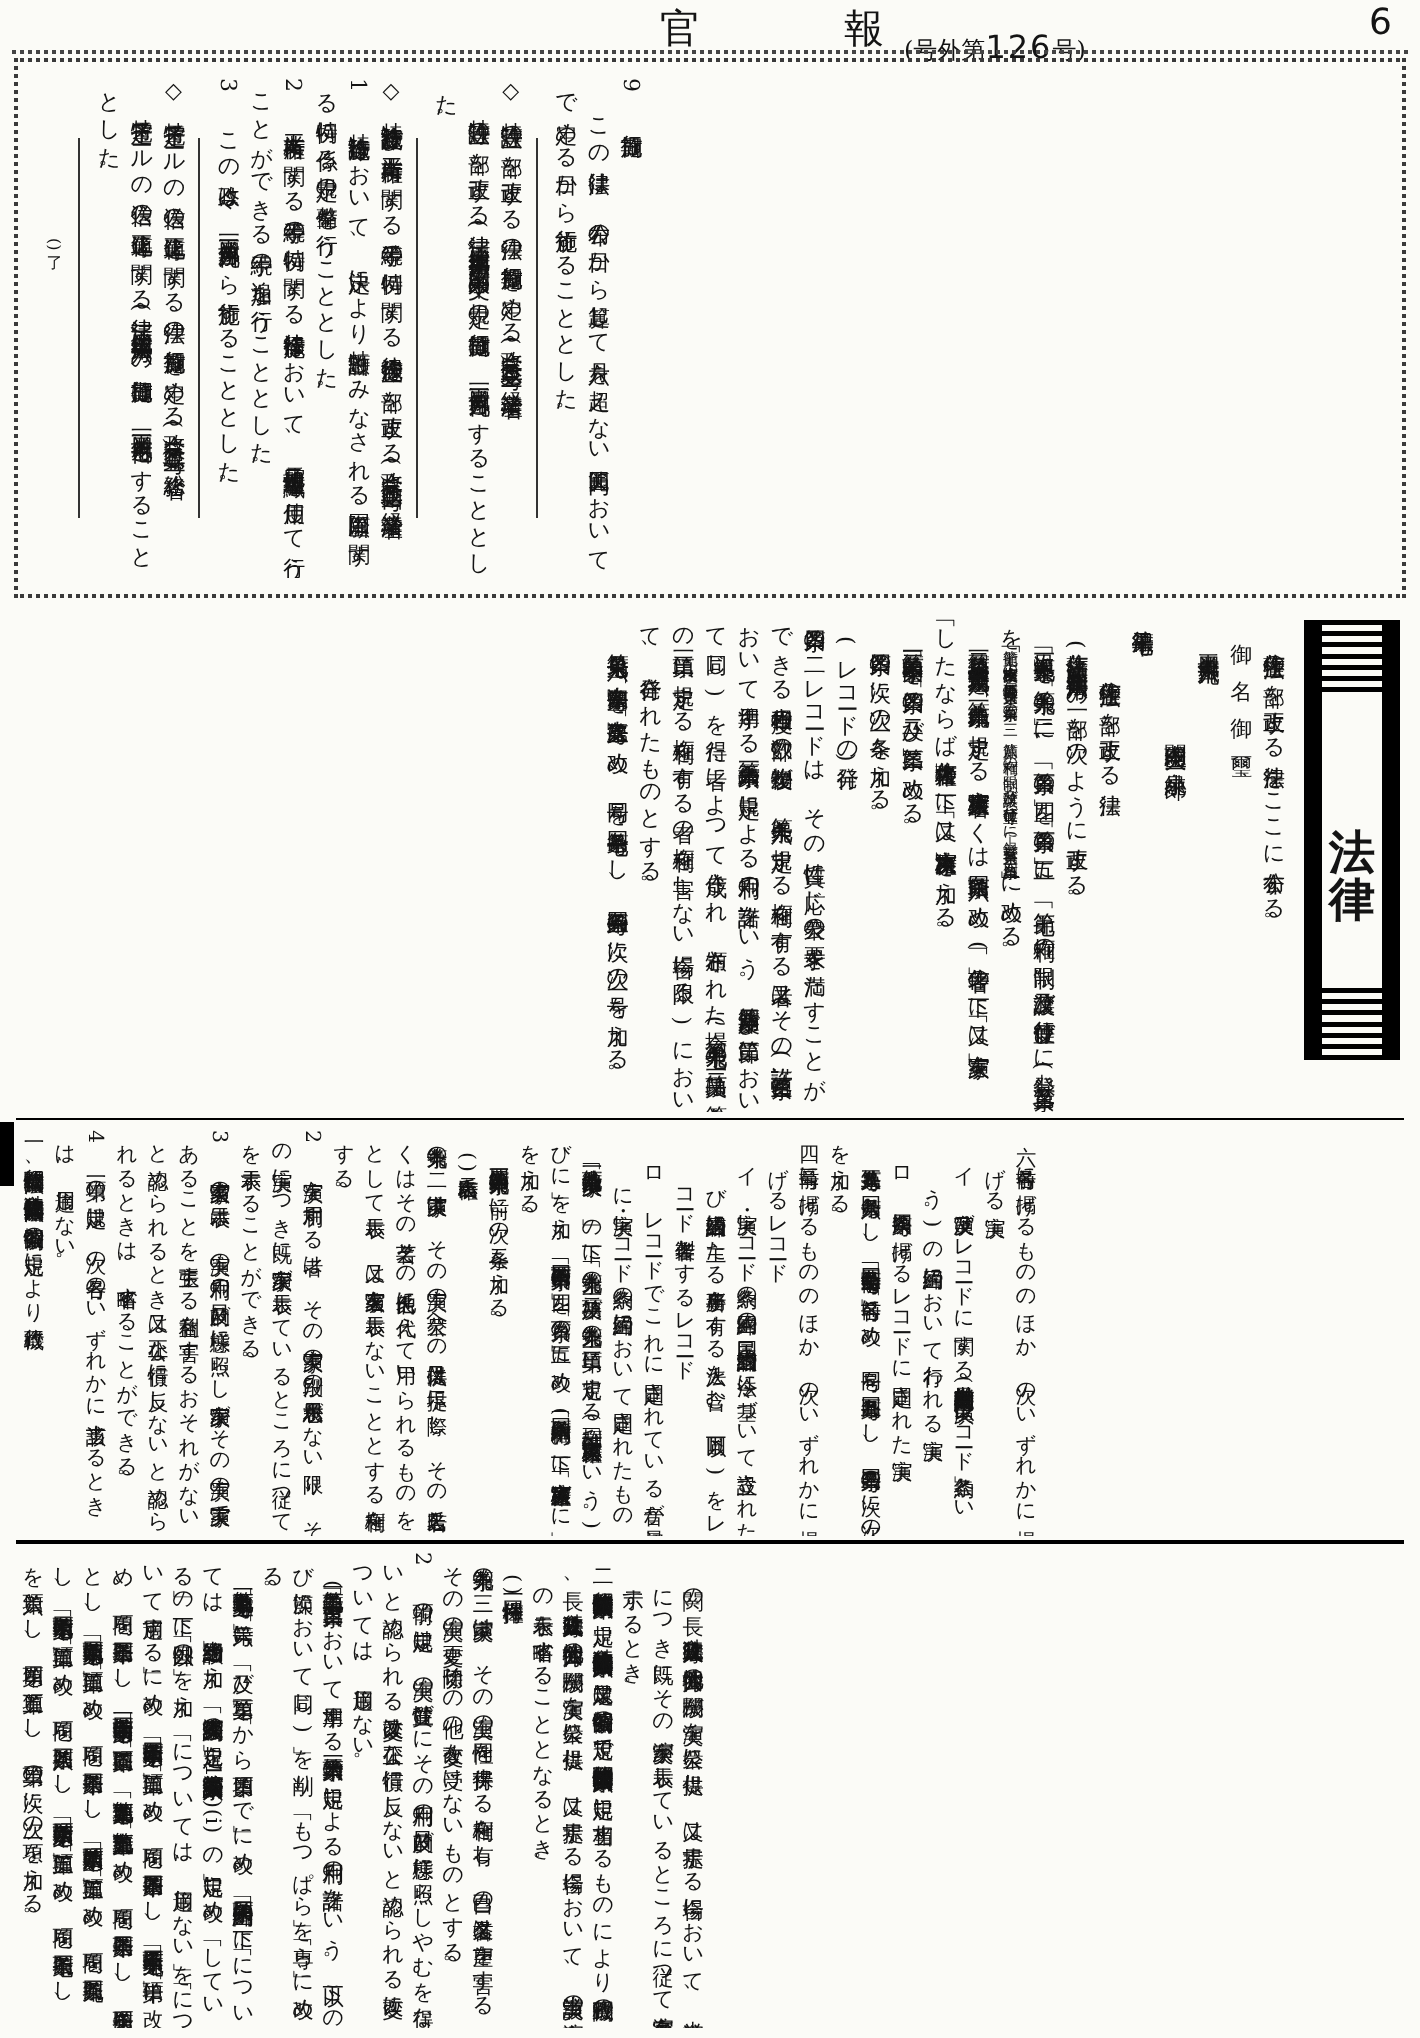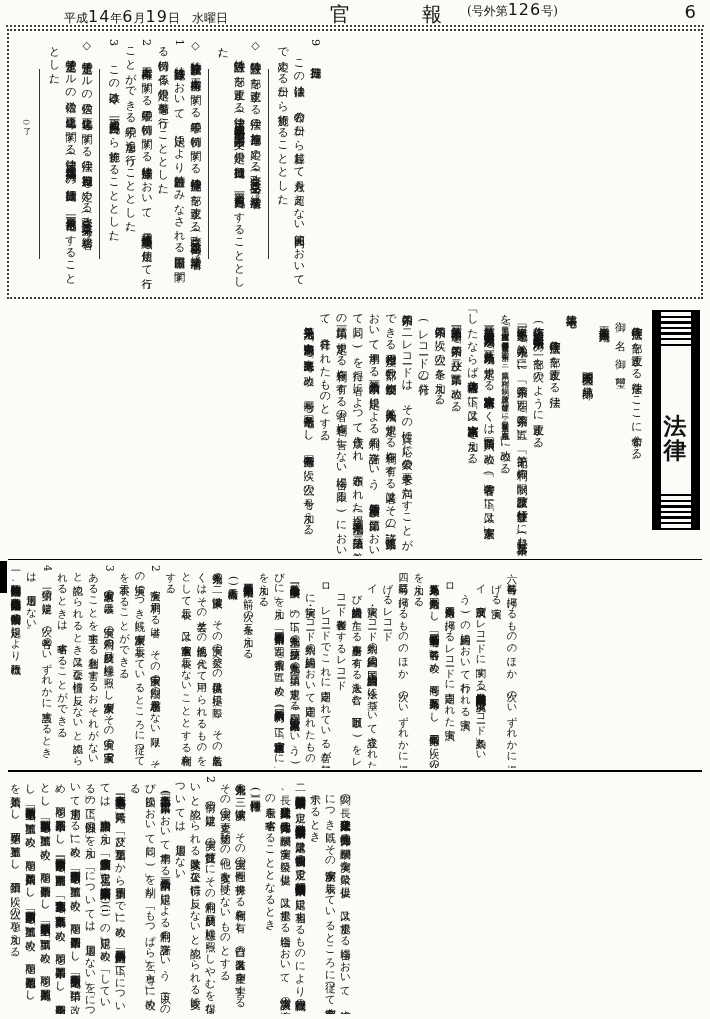--- a/index.html
+++ b/index.html
@@ -9,21 +9,21 @@
     font-family:"DejaVu Serif","Liberation Serif",serif;
     position:relative;overflow:hidden;
   }
   .page{position:absolute;inset:0;}
 
   
   .header{position:absolute;top:0;left:0;width:710px;height:26px;}
   .h-date{position:absolute;left:64px;top:7px;font-size:12px;white-space:nowrap;}
   .hnum{font-size:16px;font-family:"DejaVu Sans","Liberation Sans",sans-serif;letter-spacing:1px;}
   .masthead{position:absolute;left:330px;top:1px;width:112px;display:flex;justify-content:space-between;font-size:20px;}
-  .issue{position:absolute;left:452px;top:0;font-size:12px;white-space:nowrap;margin-left:15px;}
+  .issue{position:absolute;left:452px;top:14px;font-size:12px;white-space:nowrap;}
   .pageno{position:absolute;right:14px;top:1px;font-size:18px;font-family:"DejaVu Sans","Liberation Sans",sans-serif;}
   .dotrule{position:absolute;top:25px;left:6px;width:698px;border-top:2px dotted #444;}
 
   
   .vflow{
     writing-mode:vertical-rl;text-orientation:mixed;
     height:100%;overflow:hidden;
   }
   .vp{margin:0;padding:0;}
   .ind{text-indent:1.05em;}
@@ -70,21 +70,20 @@
   
   .band4{position:absolute;left:8px;top:776px;width:694px;height:238px;}
   .band4 .vflow{font-size:10.6px;line-height:15px;letter-spacing:0.3px;}
 </style>
 </head>
 <body>
 
 <div class="page">
 
   <div class="header">
-    <div class="h-date"><span>平成</span><span class="hnum">14</span><span>年</span><span class="hnum">6</span><span>月</span><span class="hnum">19</span><span>日</span>　<span>水曜日</span></div>
     <div class="masthead">
         <span>官</span>
         <span>報</span>
       </div>
     <div class="issue"><span>(号外第</span><span class="hnum">126</span><span>号)</span></div>
     <div class="pageno">6</div>
   </div>
   <div class="dotrule"></div>
 
   <div class="notice-box">

